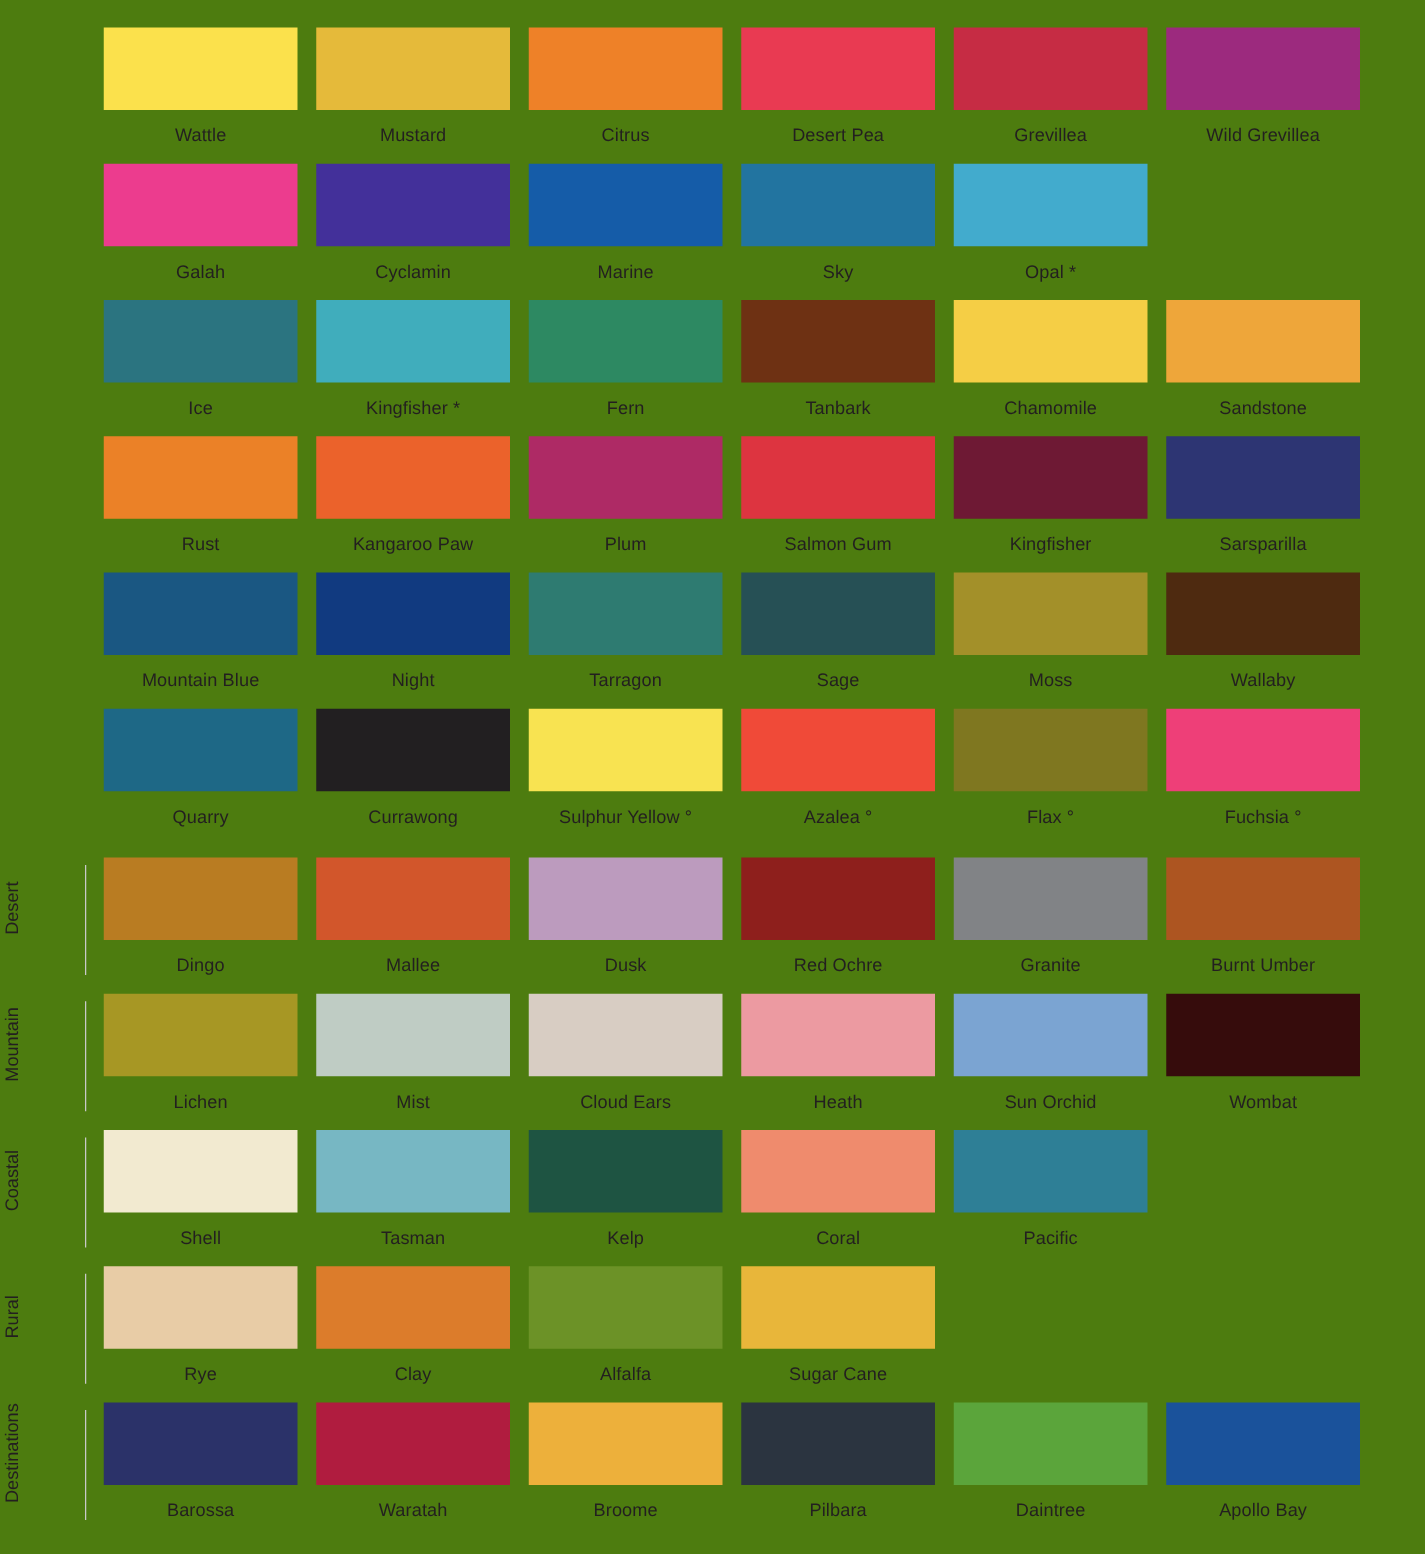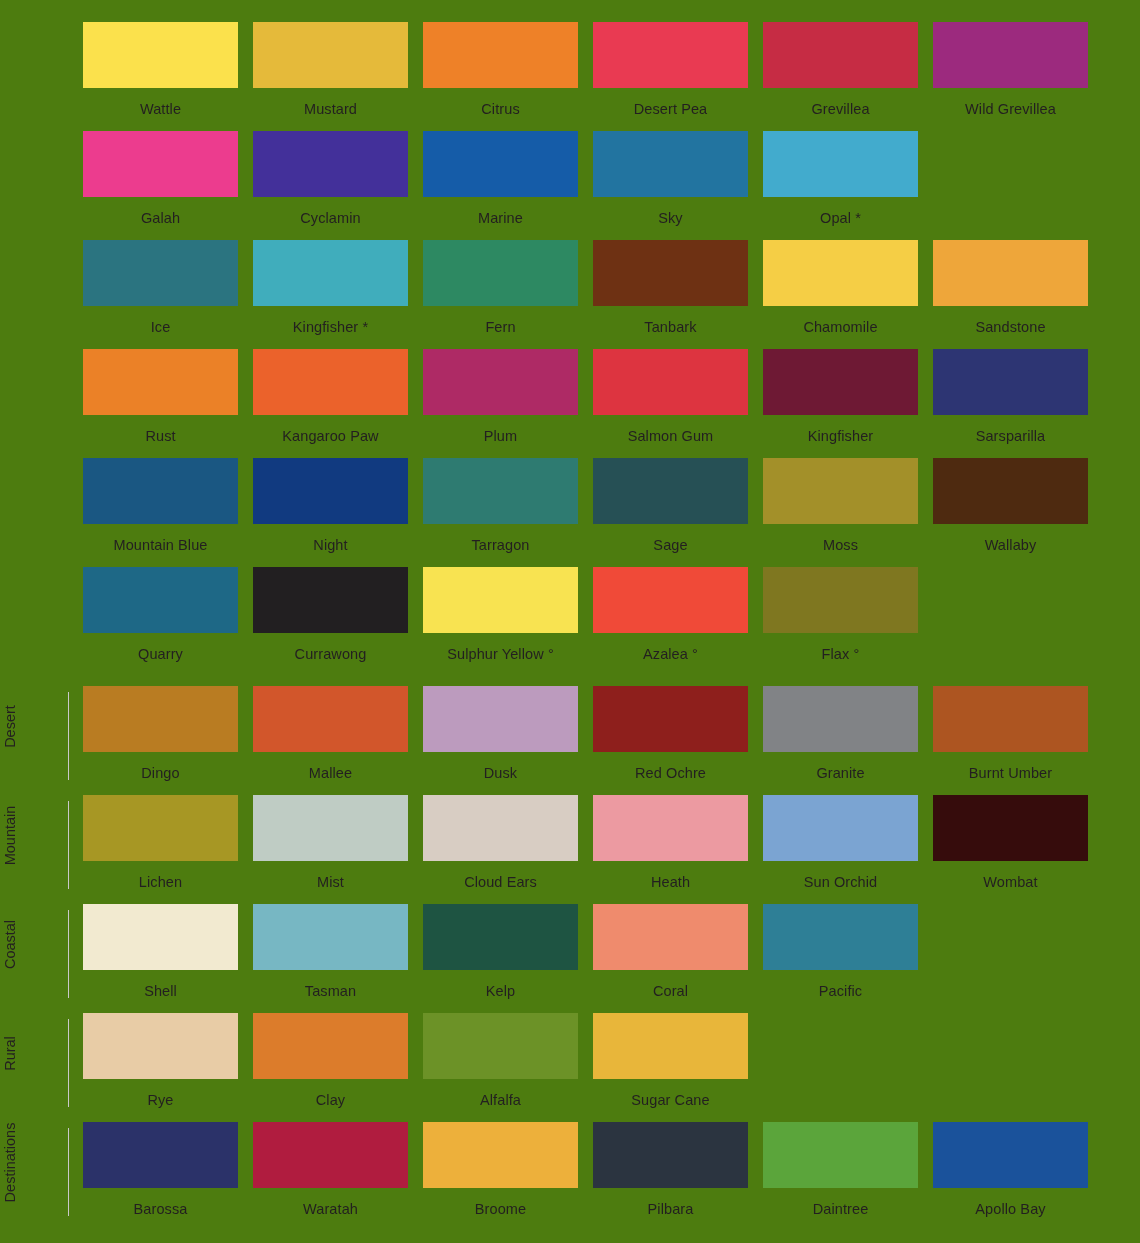--- a/index.html
+++ b/index.html
@@ -224,20 +224,24 @@
             <span class="swatch-label">Sulphur Yellow °</span>
           </div>
           <div class="cell">
             <span class="swatch" title="#F04A38" style="background: rgb(240, 74, 56);"></span>
             <span class="swatch-label">Azalea °</span>
           </div>
           <div class="cell">
             <span class="swatch" title="#7F7720" style="background: rgb(127, 119, 32);"></span>
             <span class="swatch-label">Flax °</span>
           </div>
+          <div class="cell">
+            <span class="swatch" title="#EE3F78" style="background: rgb(238, 63, 120);"></span>
+            <span class="swatch-label">Fuchsia °</span>
+          </div>
         </div>
       </div>
     </div>
   <div class="mid-gap"></div>
   <div id="category-sections">
       <div class="section">
         <div class="cat-rule" style="top: 6px;"></div>
         <div class="cat-label" style="top: 95px;">Desert</div>
         <div class="row">
           <div class="cell">

